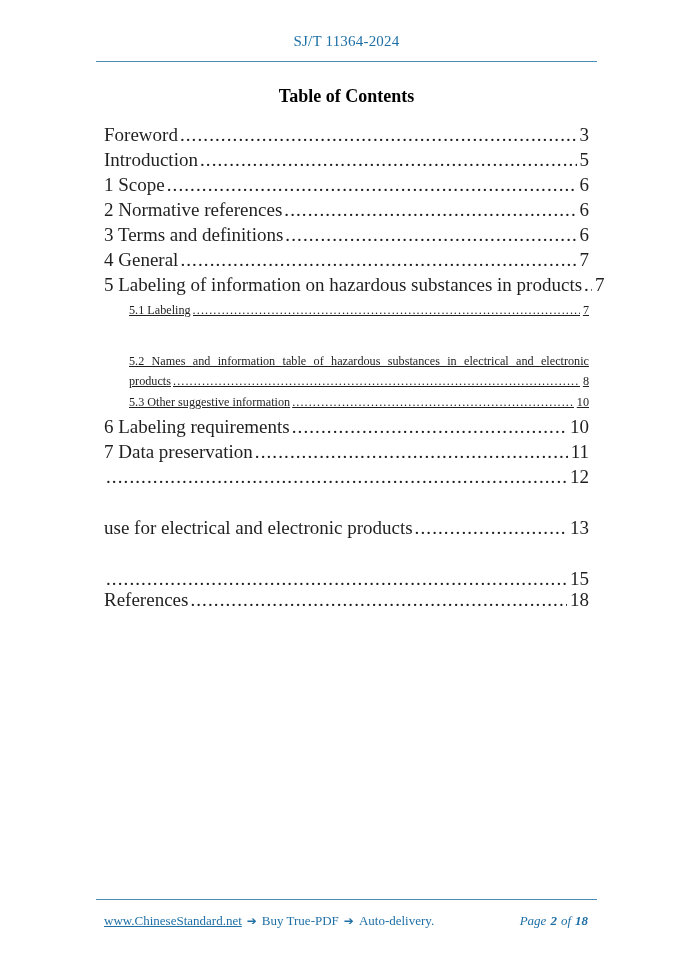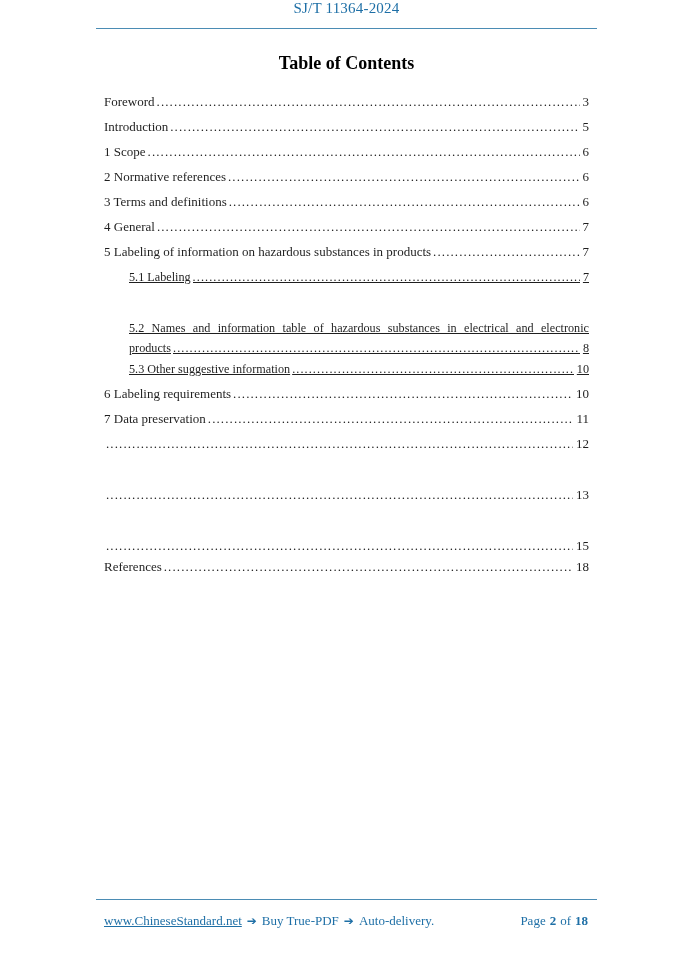--- a/index.html
+++ b/index.html
@@ -10,40 +10,41 @@
     height: 980px;
     background: #ffffff;
     font-family: "Liberation Serif", "DejaVu Serif", serif;
     color: #1f1f1f;
     overflow: hidden;
     margin: 0 auto;
   }
   .header {
     width: 501px;
     margin: 0 auto;
+    padding-top: 33px;
     padding-bottom: 11px;
     border-bottom: 1px solid var(--rule-blue, #4b8cb4);
     text-align: center;
   }
   .doc-number {
     font-size: 15px;
     color: var(--accent-blue, #1e6fa6);
     letter-spacing: 0.2px;
   }
   .toc-title {
     width: 485px;
     margin: 23px auto 18px auto;
     text-align: center;
     font-size: 18px;
     font-weight: bold;
     color: #000000;
     line-height: 22px;
   }
   .toc-list { width: 485px; margin: 0 auto; }
-  .toc-entry { font-size: 13px; line-height: 20px; margin-bottom: 5px; }
+  .toc-entry { font-size: 19px; line-height: 20px; margin-bottom: 5px; }
   .toc-entry.multi { margin-bottom: 1px; margin-top: 31px; }
   .toc-entry.sub { font-size: 12.2px; margin-left: 25px; text-decoration: underline; }
   .toc-flex { display: flex; align-items: baseline; }
   .toc-label { flex: 0 1 auto; white-space: nowrap; }
   .toc-just { text-align: justify; text-align-last: justify; line-height: 20px; }
   .toc-dots {
     flex: 1 1 0;
     overflow: hidden;
     white-space: nowrap;
     letter-spacing: 1.1px;
@@ -67,21 +68,21 @@
     font-size: 13px;
     color: var(--accent-blue, #1e6fa6);
     gap: 35px;
   }
   .site-link { color: inherit; text-decoration: underline; cursor: pointer; }
   .arrow {
     font-family: "DejaVu Sans", sans-serif;
     font-size: 12px;
     margin: 0 5px;
   }
-  .footer-right span, .footer-right b { margin: 0 2px; }
+  .footer-right span, .footer-right b { margin: 0 2px; font-style: italic; }
   .footer-right b { font-weight: bold; }
 </style>
 </head>
 <body>
 
 <div class="page">
 
   <div class="header">
     <div class="doc-number">SJ/T 11364-2024</div>
   </div>
@@ -175,20 +176,21 @@
         </div>
       </div>
       <div class="toc-entry">
         <div class="toc-flex">
           <span class="toc-dots">....................................................................................................................................................................................................................................................................</span>
           <span class="toc-page">12</span>
         </div>
       </div>
       <div class="toc-entry multi">
         <div class="toc-flex">
+          <span class="toc-label">use for electrical and electronic products</span>
           <span class="toc-dots">....................................................................................................................................................................................................................................................................</span>
           <span class="toc-page">13</span>
         </div>
       </div>
       <div class="toc-entry multi">
         <div class="toc-flex">
           <span class="toc-dots">....................................................................................................................................................................................................................................................................</span>
           <span class="toc-page">15</span>
         </div>
       </div>

